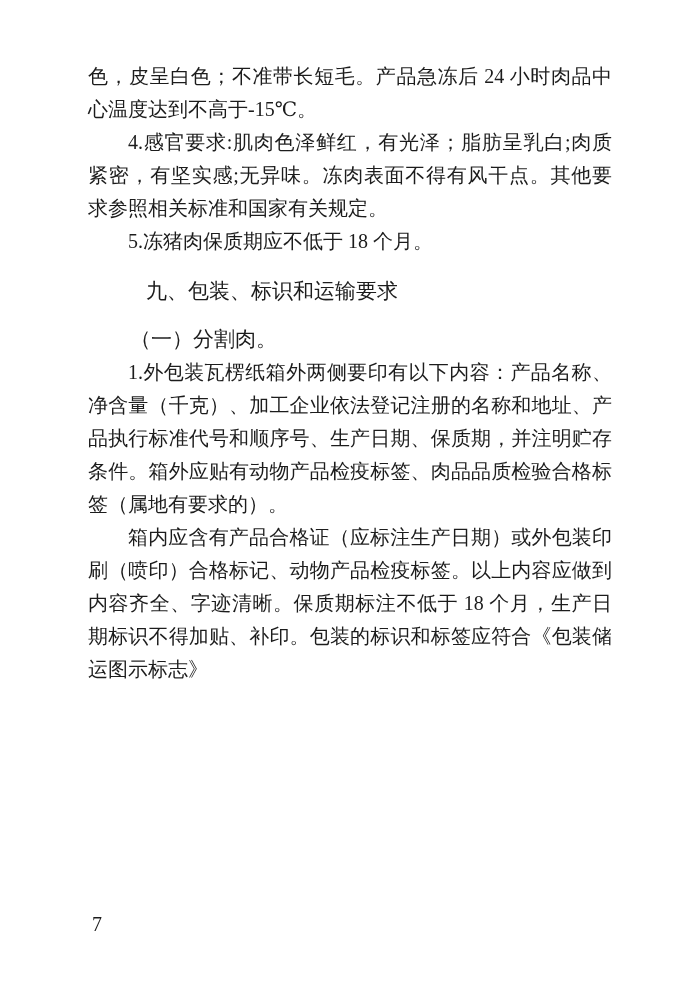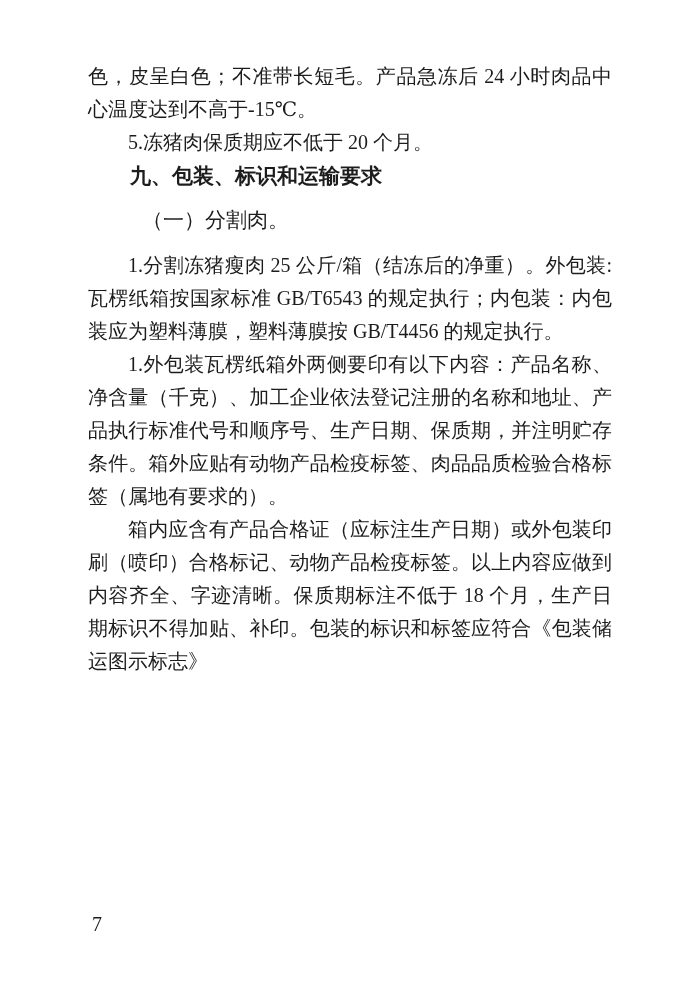--- a/index.html
+++ b/index.html
@@ -28,30 +28,30 @@
     line-height: 33px;
     text-align: justify;
     text-justify: inter-character;
     text-indent: 2em;
     font-weight: normal;
   }
   .para.no-indent {
     text-indent: 0;
   }
   .heading1 {
-    margin: 0;
+    margin: 16px;
     font-family: "Liberation Sans", "DejaVu Sans", sans-serif;
-    font-weight: bold;
+    font-weight: normal;
     font-size: 21px;
     line-height: 33px;
     text-indent: 2em;
     text-align: left;
   }
   .heading2 {
-    margin: 12px;
+    margin: 0;
     font-size: 21px;
     line-height: 33px;
     text-indent: 2em;
     text-align: left;
     font-weight: normal;
     font-family: Liberation Serif, serif;
   }
   .page-number {
     position: absolute;
     left: 92px;
@@ -60,21 +60,21 @@
     line-height: 24px;
     color: #1c1c1c;
   }
 </style>
 </head>
 <body>
 
 <div class="page">
   <div class="content">
     <p class="para no-indent">色，皮呈白色；不准带长短毛。产品急冻后 24 小时肉品中心温度达到不高于-15℃。</p>
-    <p class="para">5.冻猪肉保质期应不低于 20 个月。</p>
+    <p class="para">4.感官要求:肌肉色泽鲜红，有光泽；脂肪呈乳白;肉质紧密，有坚实感;无异味。冻肉表面不得有风干点。其他要求参照相关标准和国家有关规定。</p>
+    <p class="para">5.冻猪肉保质期应不低于 18 个月。</p>
     <h2 class="heading1">九、包装、标识和运输要求</h2>
     <h3 class="heading2">（一）分割肉。</h3>
-    <p class="para">1.分割冻猪瘦肉 25 公斤/箱（结冻后的净重）。外包装:瓦楞纸箱按国家标准 GB/T6543 的规定执行；内包装：内包装应为塑料薄膜，塑料薄膜按 GB/T4456 的规定执行。</p>
     <p class="para">1.外包装瓦楞纸箱外两侧要印有以下内容：产品名称、净含量（千克）、加工企业依法登记注册的名称和地址、产品执行标准代号和顺序号、生产日期、保质期，并注明贮存条件。箱外应贴有动物产品检疫标签、肉品品质检验合格标签（属地有要求的）。</p>
     <p class="para">箱内应含有产品合格证（应标注生产日期）或外包装印刷（喷印）合格标记、动物产品检疫标签。以上内容应做到内容齐全、字迹清晰。保质期标注不低于 18 个月，生产日期标识不得加贴、补印。包装的标识和标签应符合《包装储运图示标志》</p>
   </div>
   <div class="page-number">7</div>
 </div>
 
 </body></html>

